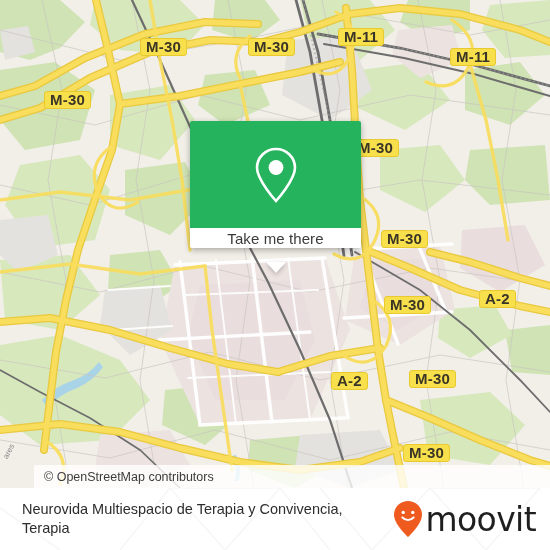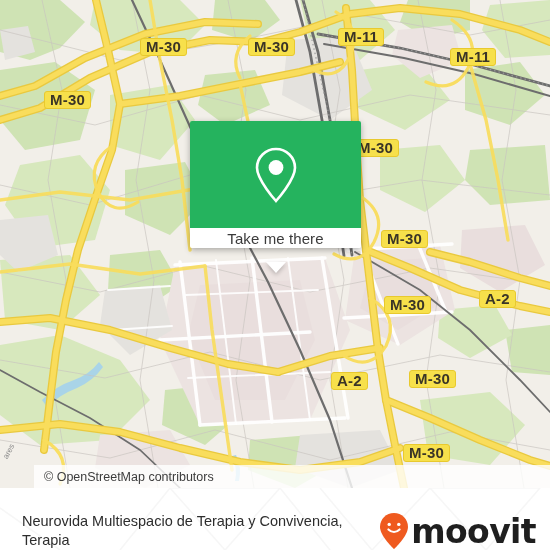--- a/index.html
+++ b/index.html
@@ -80,29 +80,29 @@
   }
 
   
   .footer{
     position:absolute;left:0;top:488px;width:550px;height:62px;
     background:#ffffff;overflow:hidden;
   }
   .footer-wm{position:absolute;left:0;top:0;opacity:.5;}
   .footer-inner{
     position:relative;
-    height:62px;display:flex;align-items:flex-end;
+    height:62px;display:flex;align-items:center;
     justify-content:space-between;padding:0 14px 0 22px;box-sizing:border-box;
   }
   .place{
     color:#2d2d2d;font-size:14.5px;line-height:19px;max-width:375px;
   }
   .brand{display:flex;align-items:center;gap:2px;}
   .brand-word{
-    color:#1f1f1f;font-size:33px;line-height:33px;font-weight:700;
+    color:#1f1f1f;font-size:33px;line-height:33px;font-weight:400;
     letter-spacing:-.6px;font-family:"DejaVu Sans",sans-serif;
   }
 </style>
 </head>
 <body>
 
 <div class="screen">
 
   <div class="map">
     <svg class="map-svg" width="550" height="488" viewBox="0 0 550 488">

